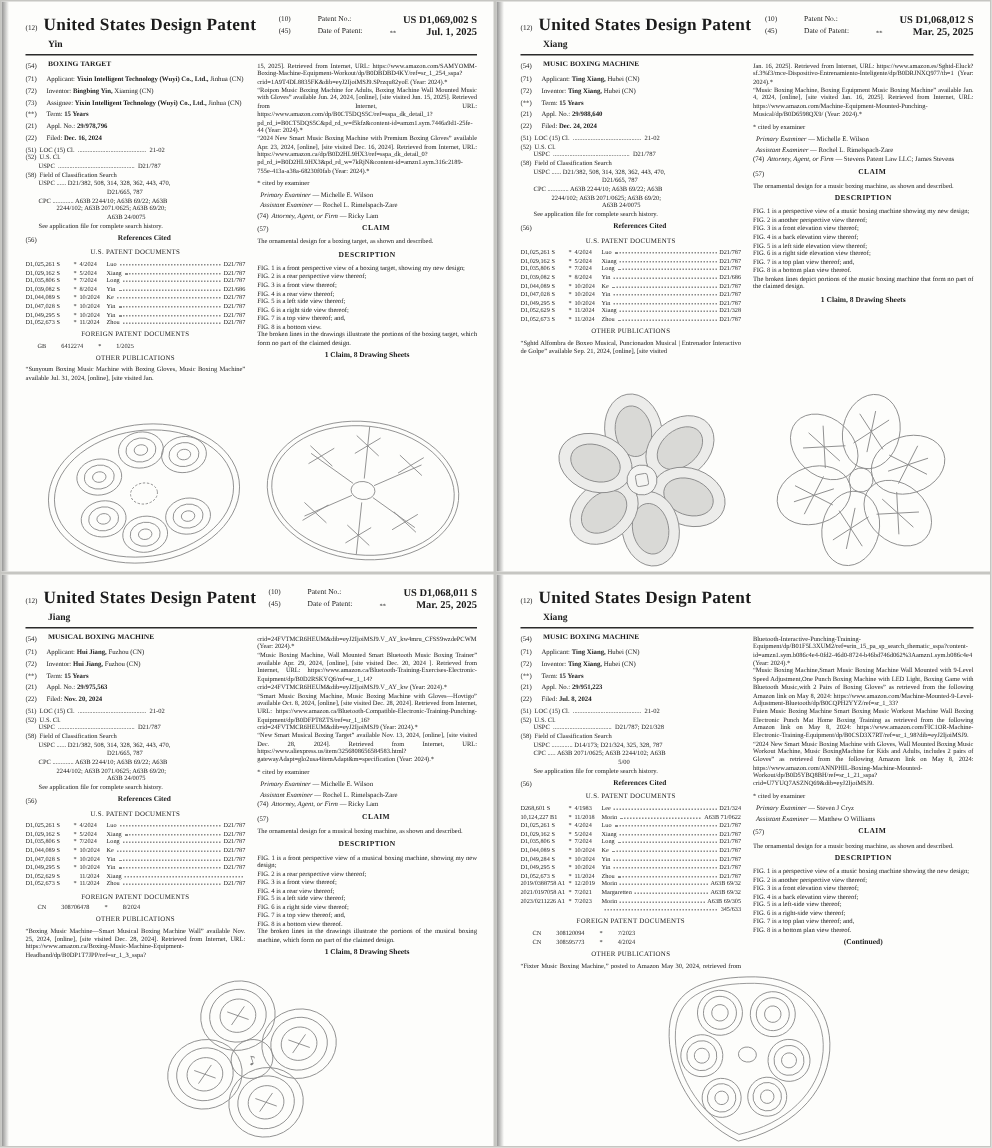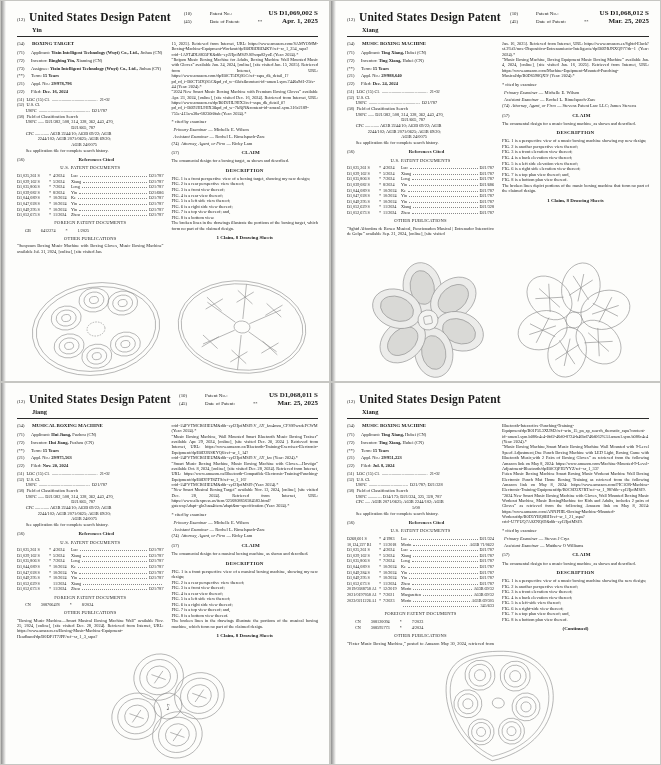--- a/index.html
+++ b/index.html
@@ -70,21 +70,21 @@
       <div class="hdr-r">
         <div class="pline">
             <span class="inid">(10)</span>
           <span>Patent No.:</span>
           <b class="pno">US D1,069,002 S</b>
           </div>
         <div class="pline">
             <span class="inid">(45)</span>
           <span>Date of Patent:</span>
           <span class="stars">**</span>
-          <b class="pdate">Apr. 1, 2025</b>
+          <b class="pdate">Jul. 1, 2025</b>
           </div>
       </div>
     </header>
     <div class="cols">
       <div class="col">
         <div class="trow">
             <span class="fcode">(54)</span>
           <span>BOXING TARGET</span>
           </div>
         <div>

